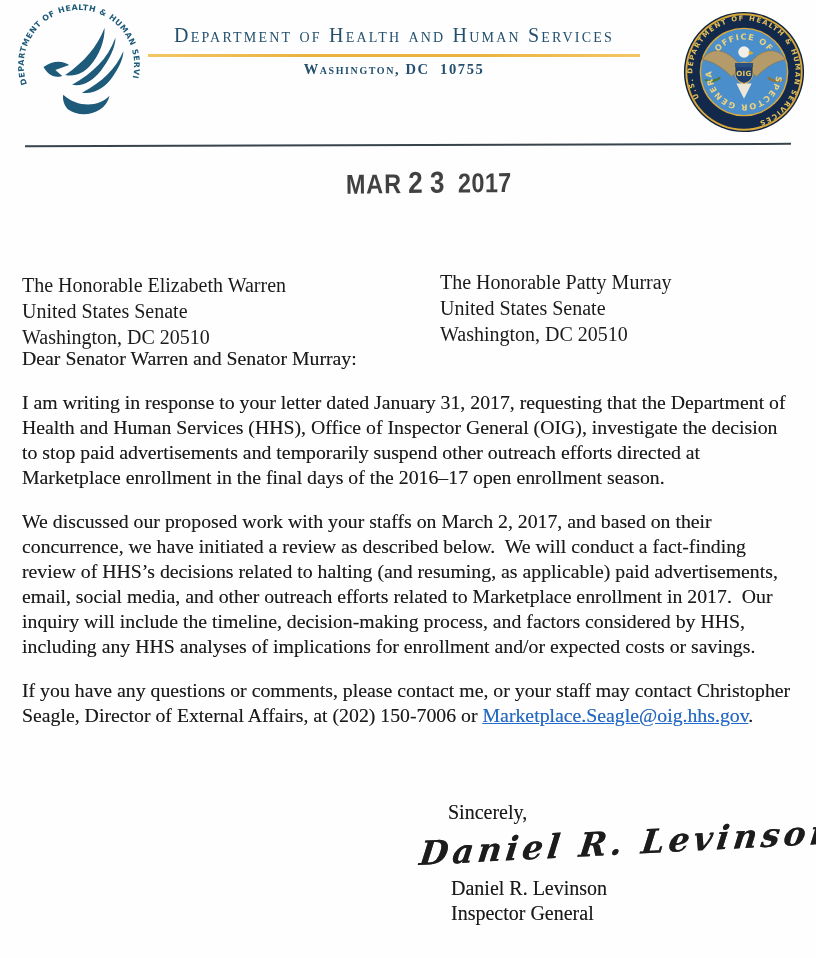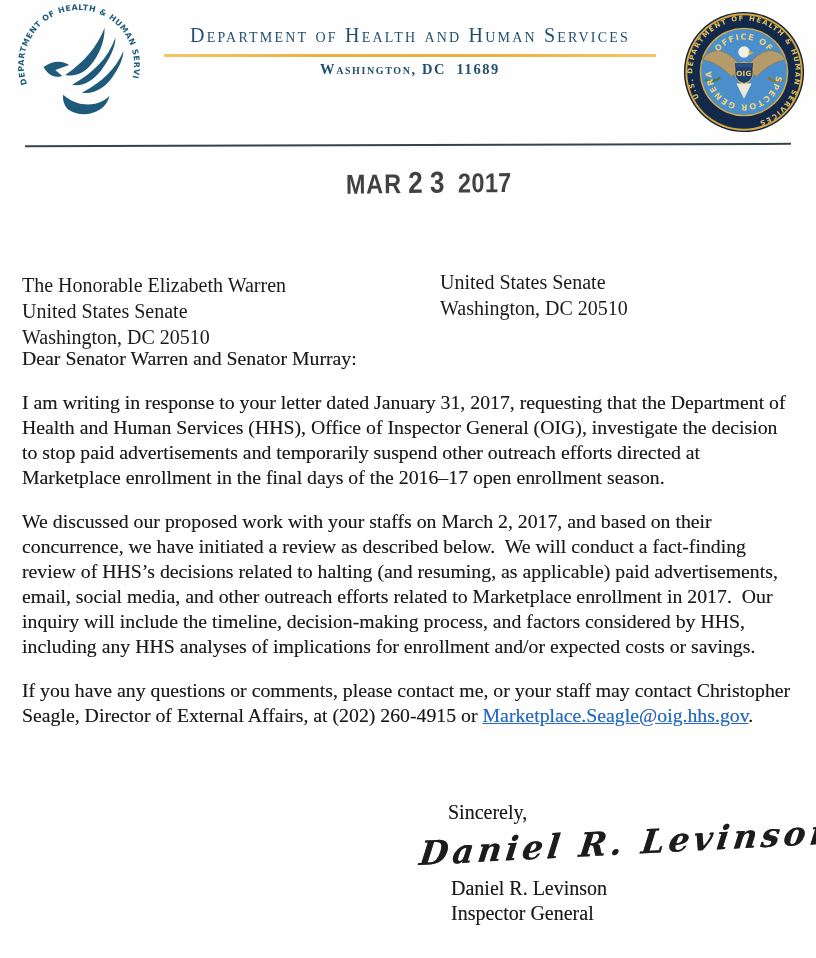--- a/index.html
+++ b/index.html
@@ -8,21 +8,21 @@
   .page {
     position:relative; width:816px; height:958px; margin:0 auto;
     background:#fefefe; overflow:hidden; color:var(--ink);
   }
 
   
   .hhs-logo { position:absolute; left:10px; top:4px; width:138px; height:138px; }
   .ringtext { font:700 8px "DejaVu Sans", sans-serif; fill:var(--logo_teal); letter-spacing:.6px; }
   .hhs-mark { fill:var(--logo_teal); }
 
-  .letterhead-center { position:absolute; left:150px; top:24px; width:520px; text-align:center; }
+  .letterhead-center { position:absolute; left:134px; top:24px; width:520px; text-align:center; }
   .dept {
     font-variant:small-caps; font-size:20px; letter-spacing:2.2px;
     color:var(--navy); font-weight:500; font-family:"Liberation Serif", serif;
   }
   .gold-rule {
     width:492px; height:2.5px; margin:7px auto 0;
     background:linear-gradient(90deg,#f3c665,var(--gold),#eab33f,#f3c665);
   }
   .office {
     margin-top:11px; font-variant:small-caps; font-weight:700; font-size:35px;
@@ -95,21 +95,21 @@
       <path d="M 107 34 C 99 56 84 70 63 82 C 74 84 84 78 92 68 C 101 56 107 44 107 34 Z"></path>
       <path d="M 115 48 C 107 66 94 79 73 90 C 86 92 97 84 104 74 C 111 64 115 55 115 48 Z"></path>
       <path d="M 34 64 C 43 57 54 57 60 62 L 46 67 L 53 73 C 44 76 38 71 34 64 Z"></path>
       <path d="M 54 92 C 68 105 90 105 101 93 C 97 111 73 117 59 107 C 55 103 53 97 54 92 Z"></path>
     </g>
   </svg>
 
   <div class="letterhead-center">
     <div class="dept">Department of Health and Human Services</div>
     <div class="gold-rule"></div>
-    <div class="lh-addr">Washington, DC  11689</div>
+    <div class="lh-addr">Washington, DC  10755</div>
   </div>
 
   <svg class="oig-seal" viewBox="0 0 130 130" aria-hidden="true">
     <defs>
       <path id="sealring" d="M 18.2 92 A 54 54 0 1 1 38 111.8" fill="none"></path>
       <path id="sealtop" d="M 31 65 A 34 34 0 0 1 99 65" fill="none"></path>
       <path id="sealbot" d="M 99 65 A 34 34 0 0 1 31 65" fill="none"></path>
     </defs>
     <circle cx="65" cy="65" r="63" fill="#0d2240"></circle>
     <circle cx="65" cy="65" r="61.5" fill="var(--seal_gold)"></circle>
@@ -148,39 +148,40 @@
     <span class="y">2017</span>
   </div>
 
   <div class="recipients">
     <div class="recipient first">
       <div>The Honorable Elizabeth Warren</div>
       <div>United States Senate</div>
       <div>Washington, DC 20510</div>
     </div>
     <div class="recipient second">
+      <div>The Honorable Patty Murray</div>
       <div>United States Senate</div>
       <div>Washington, DC 20510</div>
     </div>
   </div>
 
   <div class="letter-body">
     <p class="salutation">Dear Senator Warren and Senator Murray:</p>
     <p>I am writing in response to your letter dated January 31, 2017, requesting that the Department of
 Health and Human Services (HHS), Office of Inspector General (OIG), investigate the decision
 to stop paid advertisements and temporarily suspend other outreach efforts directed at
 Marketplace enrollment in the final days of the 2016–17 open enrollment season.</p>
     <p>We discussed our proposed work with your staffs on March 2, 2017, and based on their
 concurrence, we have initiated a review as described below.  We will conduct a fact-finding
 review of HHS’s decisions related to halting (and resuming, as applicable) paid advertisements,
 email, social media, and other outreach efforts related to Marketplace enrollment in 2017.  Our
 inquiry will include the timeline, decision-making process, and factors considered by HHS,
 including any HHS analyses of implications for enrollment and/or expected costs or savings.</p>
     <p><span>If you have any questions or comments, please contact me, or your staff may contact Christopher
-Seagle, Director of External Affairs, at (202) 260-4915 or </span><a class="email-link">Marketplace.Seagle@oig.hhs.gov</a><span>.</span></p>
+Seagle, Director of External Affairs, at (202) 150-7006 or </span><a class="email-link">Marketplace.Seagle@oig.hhs.gov</a><span>.</span></p>
   </div>
 
   <div class="sig-block">
     <div class="sincerely">Sincerely,</div>
     <div class="sig-script">Daniel R. Levinson</div>
     <div class="sig-name">Daniel R. Levinson</div>
     <div class="sig-title">Inspector General</div>
   </div>
 
 </div>

